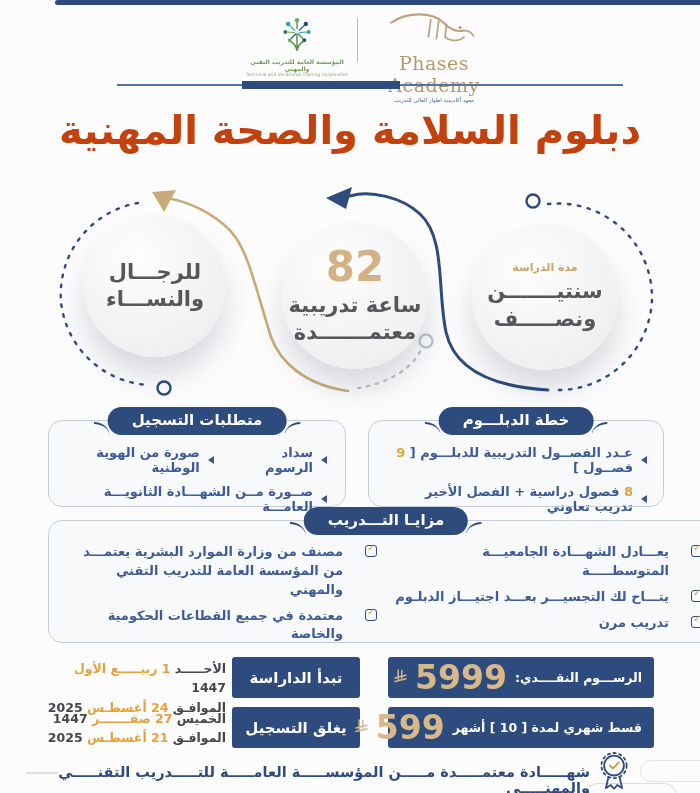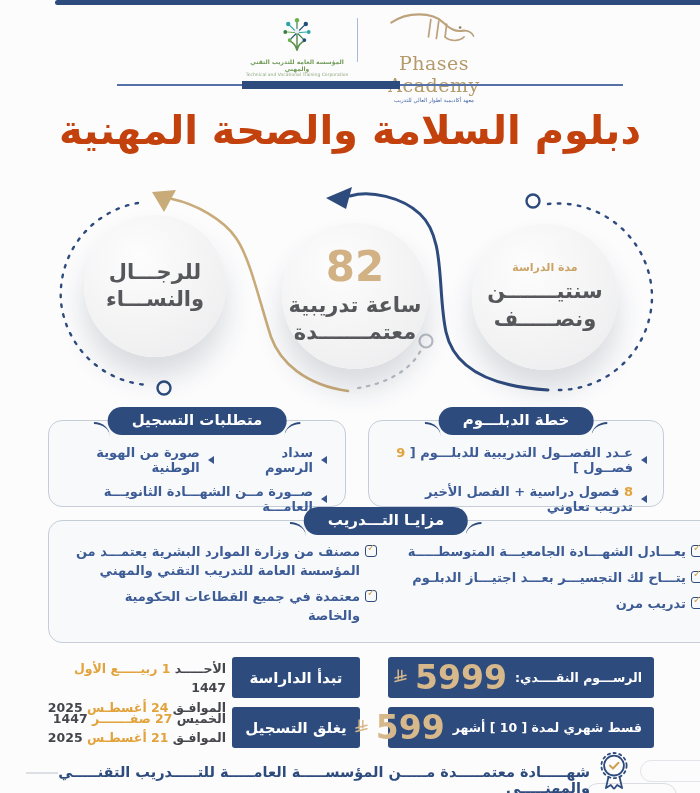--- a/index.html
+++ b/index.html
@@ -60,21 +60,21 @@
               color:#3d5c96; font-size:13px; font-weight:bold; margin-bottom:9px; }
   .tri { width:0; height:0; border-top:4px solid transparent; border-bottom:4px solid transparent;
          border-right:6px solid #39568f; flex:0 0 auto; }
   .gap24 { width:14px; }
   .gold-num { color:#e2a33c; font-weight:bold; }
 
   
   .box-benefits { left:48px; top:520px; width:676px; height:123px; padding:22px 20px 8px; }
   .benefit-cols { display:flex; direction:rtl; gap:18px; }
   .benefit-col { flex:1; }
-  .benefit-item { display:flex; direction:rtl; gap:5px; color:#3d5c96; font-size:13px;
+  .benefit-item { display:flex; direction:rtl; gap:22px; color:#3d5c96; font-size:13px;
                   font-weight:bold; line-height:1.45; margin-bottom:7px; }
   .chk { flex:0 0 auto; width:12px; height:12px; margin-top:2px; border:1.6px solid #2e4b7e;
          border-radius:3px; position:relative; }
   .chk::after { content:"✓"; position:absolute; left:1px; top:-5px; font-size:10px;
                 color:#cfa04b; font-weight:bold; }
 
   
   .sched-label { position:absolute; width:128px; height:41px; background:#2e4b7e; border-radius:3px;
                  color:#ffffff; font-size:15px; font-weight:bold; display:flex;
                  align-items:center; justify-content:center; direction:rtl; }

